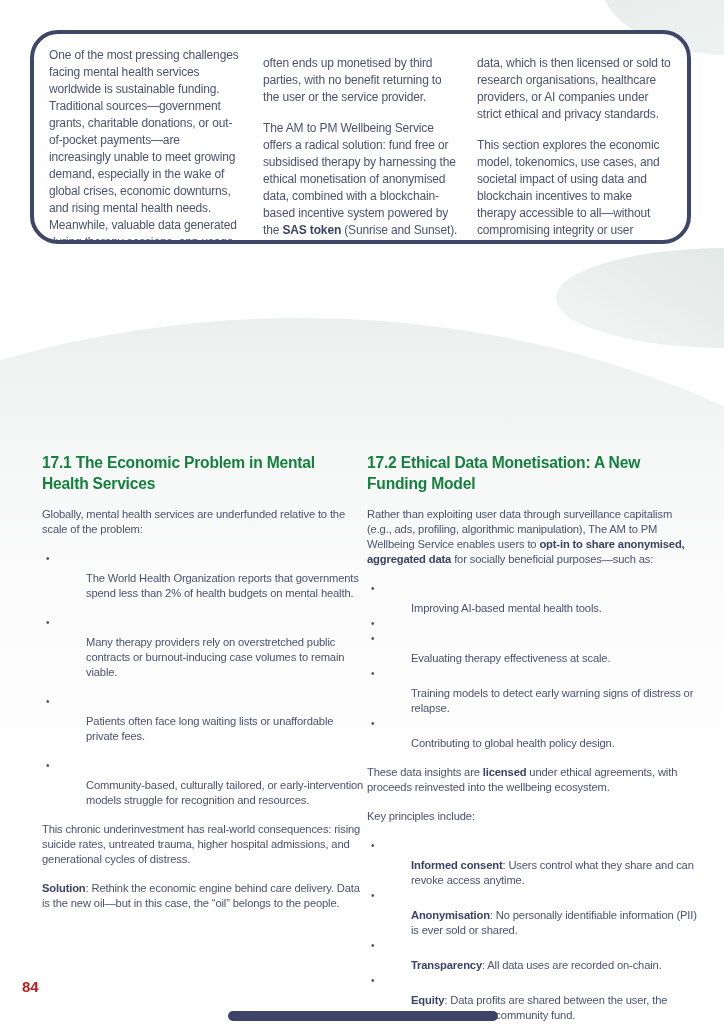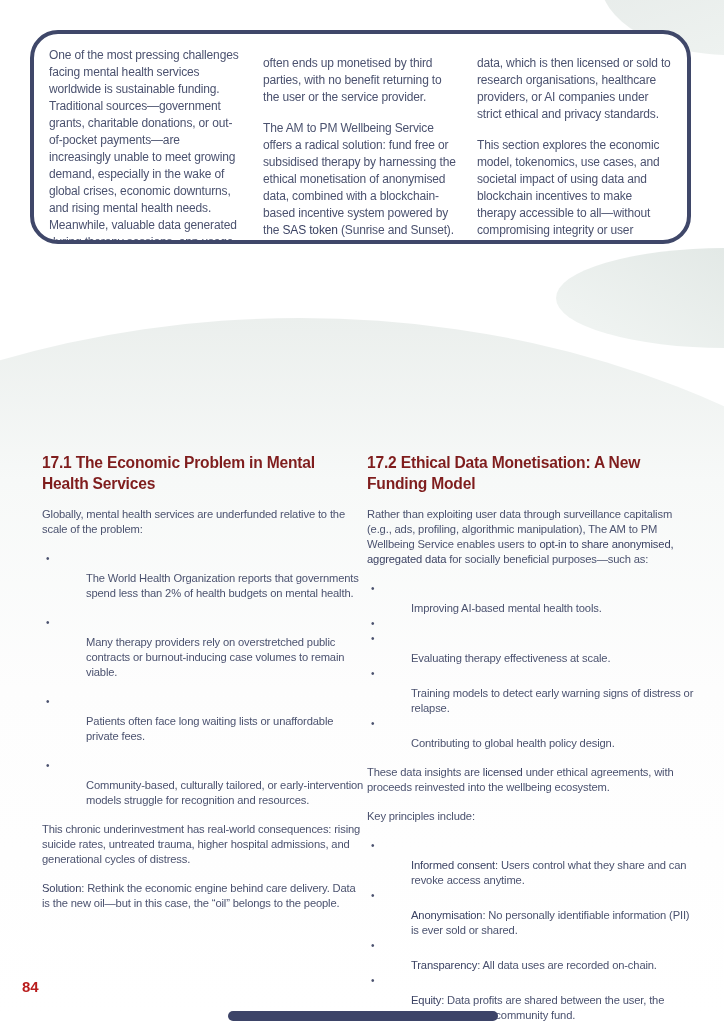--- a/index.html
+++ b/index.html
@@ -43,24 +43,24 @@
   
   .sec{
     position:absolute;z-index:1;
     font-size:11.2px;line-height:15px;letter-spacing:-0.15px;
     color:#4b526f;
   }
   .sec1{left:42px;top:453px;width:322px;}
   .sec2{left:367px;top:453px;width:330px;}
   .sec h2{
     margin:0 0 13px;font-size:15.6px;line-height:1.32;
-    letter-spacing:-0.2px;color:#7f1d1d;font-weight:bold;
+    letter-spacing:-0.2px;color:#15803d;font-weight:bold;
   }
   .sec p{margin:10px 0 14px;}
-  .b{font-weight:normal;color:#3b4263;}
+  .b{font-weight:bold;color:#3b4263;}
   .list{margin:0 0 14px;}
   .li{display:flex;align-items:flex-start;}
   .li.gap{margin:0 0 14px;}
   .li .dot{flex:0 0 44px;padding-left:4px;box-sizing:border-box;font-size:10px;}
   .li .li-text{flex:1 1 auto;min-width:0;margin-top:20px;}
   
   .page-number{
     position:absolute;left:22px;top:978px;z-index:2;
     font-size:15px;font-weight:bold;color:#b91c1c;letter-spacing:0;
   }

